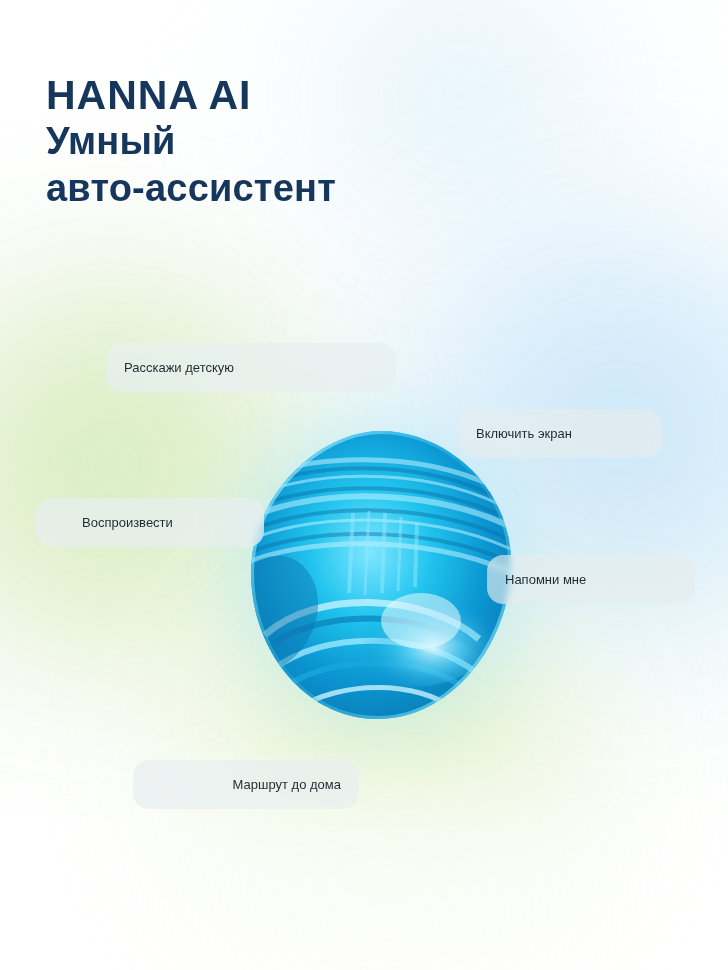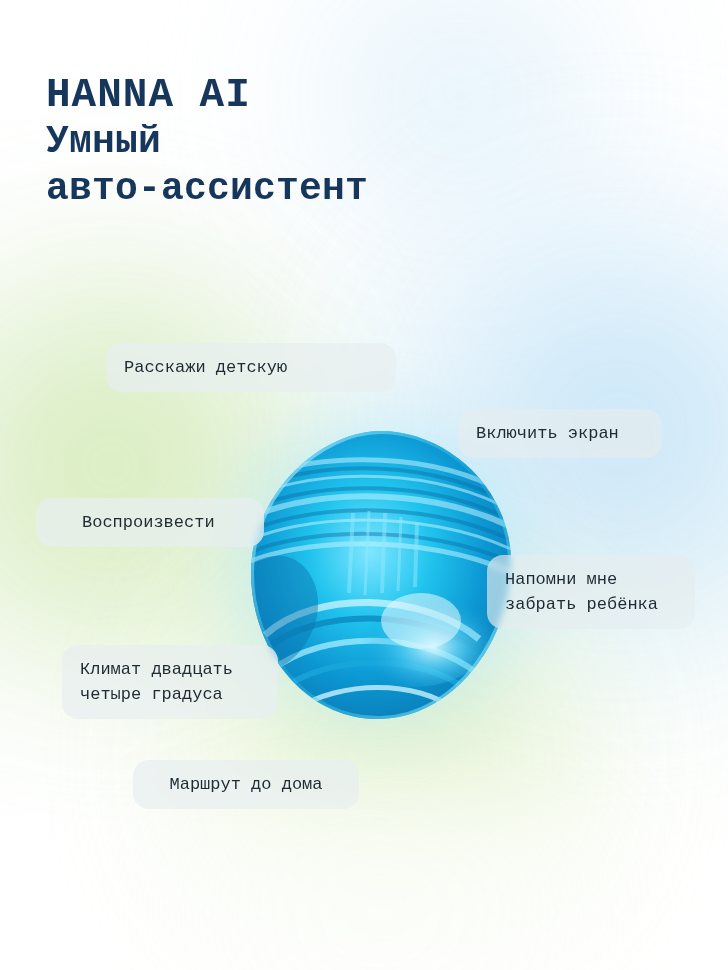--- a/index.html
+++ b/index.html
@@ -13,21 +13,20 @@
     font-family: "Liberation Sans", sans-serif;
     background: #ffffff;
   }
 
   .poster {
     position: relative;
     width: 728px;
     height: 970px;
     overflow: hidden;
     background: #fdfdfd;
-    font-family: Liberation Mono, monospace;
   }
 
   
   .bg-base {
     position: absolute;
     inset: 0;
     background:
       radial-gradient(130% 95% at 50% 100%, rgba(255,255,255,0) 55%, rgba(255,255,255,0.9) 100%),
       linear-gradient(180deg, #ffffff 0%, #fbfdfe 18%, #f6fbfd 35%, #f9fcfa 60%, #ffffff 88%, #ffffff 100%);
   }
@@ -110,35 +109,35 @@
   }
   .orb svg { display:block; width:100%; height:100%; }
 
   
   .bubble {
     position: absolute;
     z-index: 5;
     border-radius: 16px;
     background: rgba(231,238,240,0.72);
     color: #1f2b33;
-    font-size: 17px;
+    font-size: 13px;
     line-height: 25px;
     padding: 12px 18px;
     box-sizing: border-box;
     backdrop-filter: blur(3px);
     -webkit-backdrop-filter: blur(3px);
   }
   .bubble.light { background: rgba(229,237,239,0.66); }
 
   .b-story    { left: 106px; top: 343px;  width: 290px; }
   .b-screen   { left: 458px; top: 409px;  width: 204px; text-align: left; }
   .b-music    { left: 36px;  top: 498px;  width: 228px; padding-left: 46px; }
   .b-remind   { left: 487px; top: 555px;  width: 208px; }
   .b-climate  { left: 62px;  top: 645px;  width: 216px; }
-  .b-route    { left: 133px; top: 760px;  width: 226px; text-align: center; }
+  .b-route    { left: 133px; top: 760px;  width: 226px; text-align: right; }
   .b-places   { left: 430px; top: 737px;  width: 228px; }
 
   .bubble span { display: block; }
 </style>
 </head>
 <body>
 
 <div class="poster">
 
   <div class="bg-base"></div>
@@ -239,26 +238,21 @@
   <div class="bubble light b-screen">
     <span>Включить экран</span>
   </div>
 
   <div class="bubble b-music">
     <span>Воспроизвести</span>
   </div>
 
   <div class="bubble light b-remind">
     <span>Напомни мне</span>
-    <span>забрать ребёнка</span>
-  </div>
-
-  <div class="bubble b-climate">
-    <span>Климат двадцать</span>
-    <span>четыре градуса</span>
-  </div>
+  </div>
+
 
   <div class="bubble b-route">
     <span>Маршрут до дома</span>
   </div>
 
 
 </div>
 
 </body></html>

